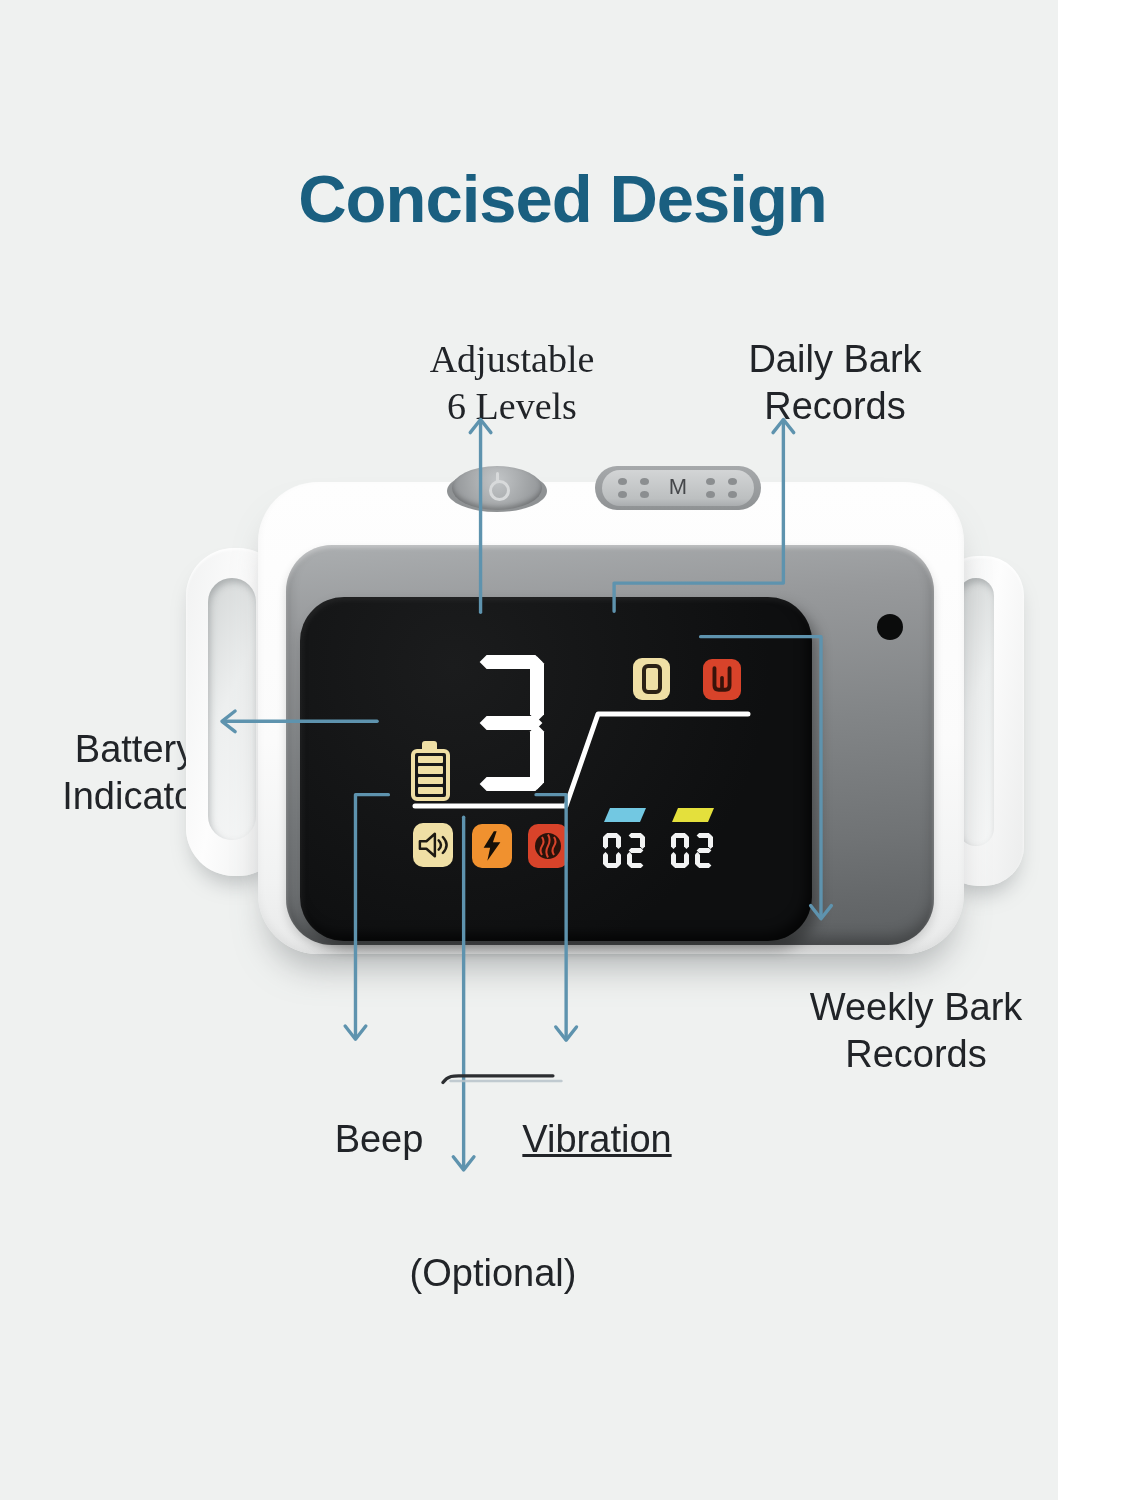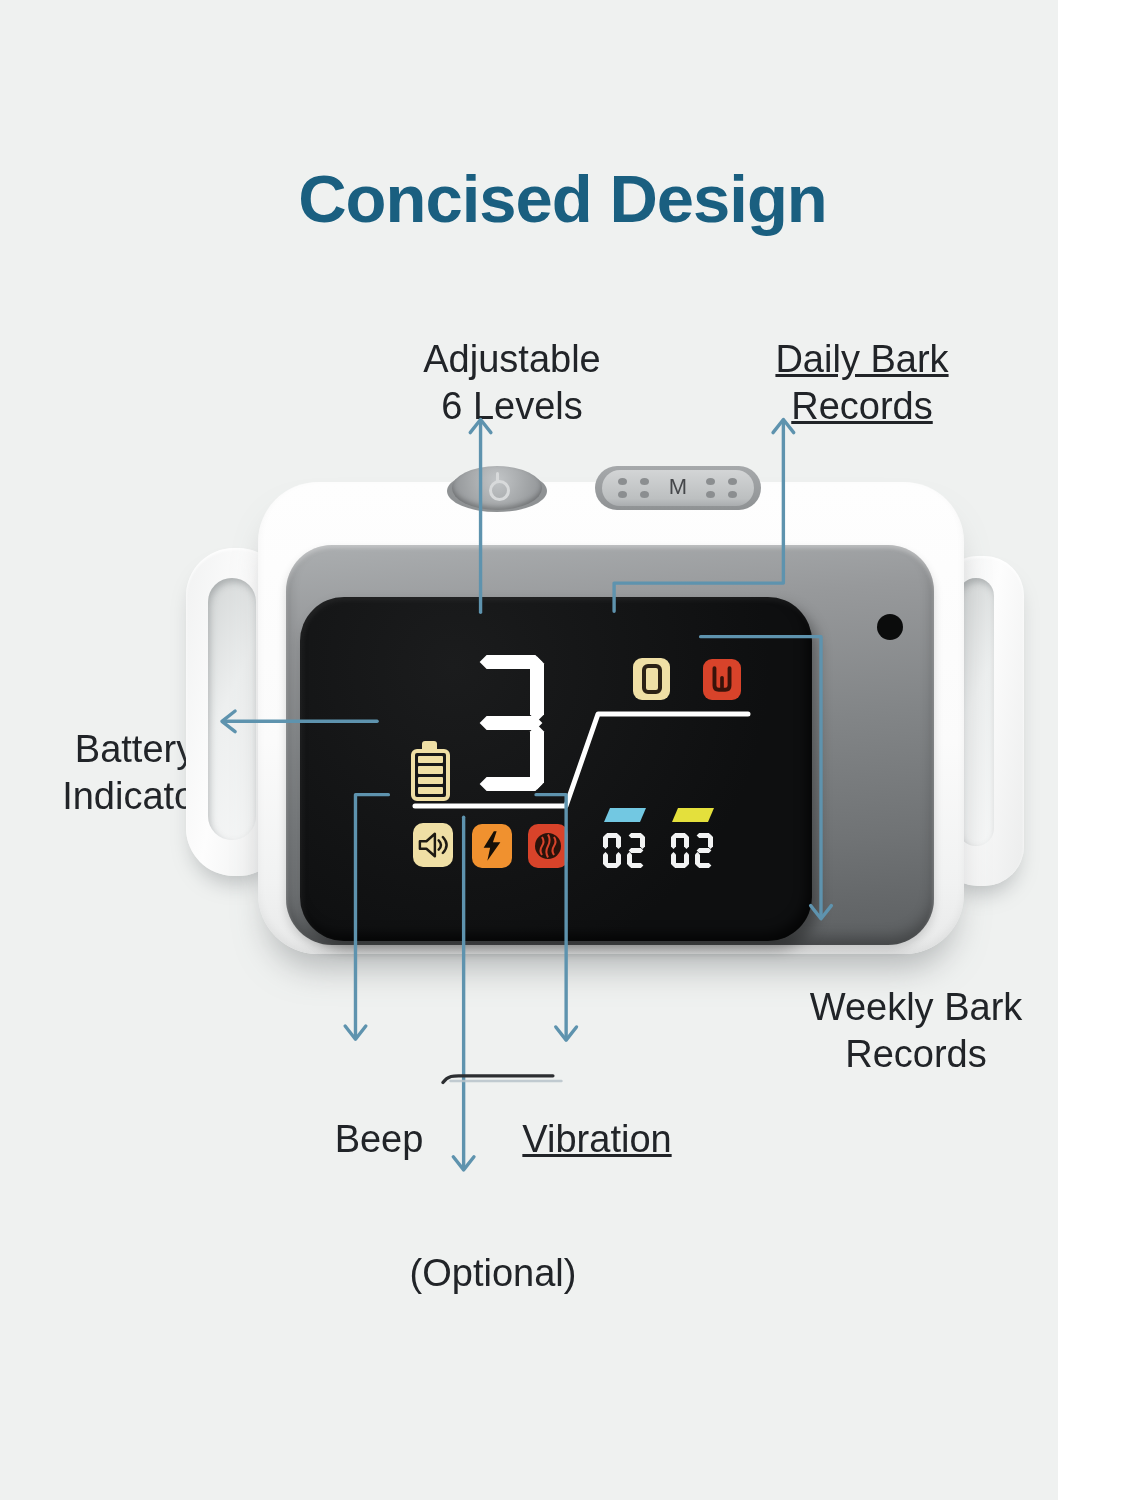--- a/index.html
+++ b/index.html
@@ -12,22 +12,22 @@
   .title{
     position:absolute; left:0; top:160px; width:1125px; margin:0;
     text-align:center; font-size:67px; font-weight:700; letter-spacing:-1px;
     color:var(--title-color,#1A5F80);
   }
   .label{
     position:absolute; transform:translateX(-50%);
     text-align:center; font-size:38px; line-height:47px;
     color:var(--label-text,#212428); white-space:nowrap;
   }
-  #lbl-adjustable{left:512px; top:336px;}
-  #lbl-daily{left:862px; top:336px;text-decoration:underline;}
+  #lbl-adjustable{left:512px; top:336px;font-family:Liberation Serif, serif;}
+  #lbl-daily{left:835px; top:336px;}
   #lbl-battery{left:135px; top:726px;}
   #lbl-weekly{left:872px; top:984px;margin-left:44px;}
   #lbl-beep{left:379px; top:1116px;}
   #lbl-vibration{left:597px; top:1116px;text-decoration:underline;}
   #lbl-shock{left:493px; top:1250px;}
 
   
   .device{position:absolute; inset:0;}
   .strap{
     position:absolute; border-radius:48px;

